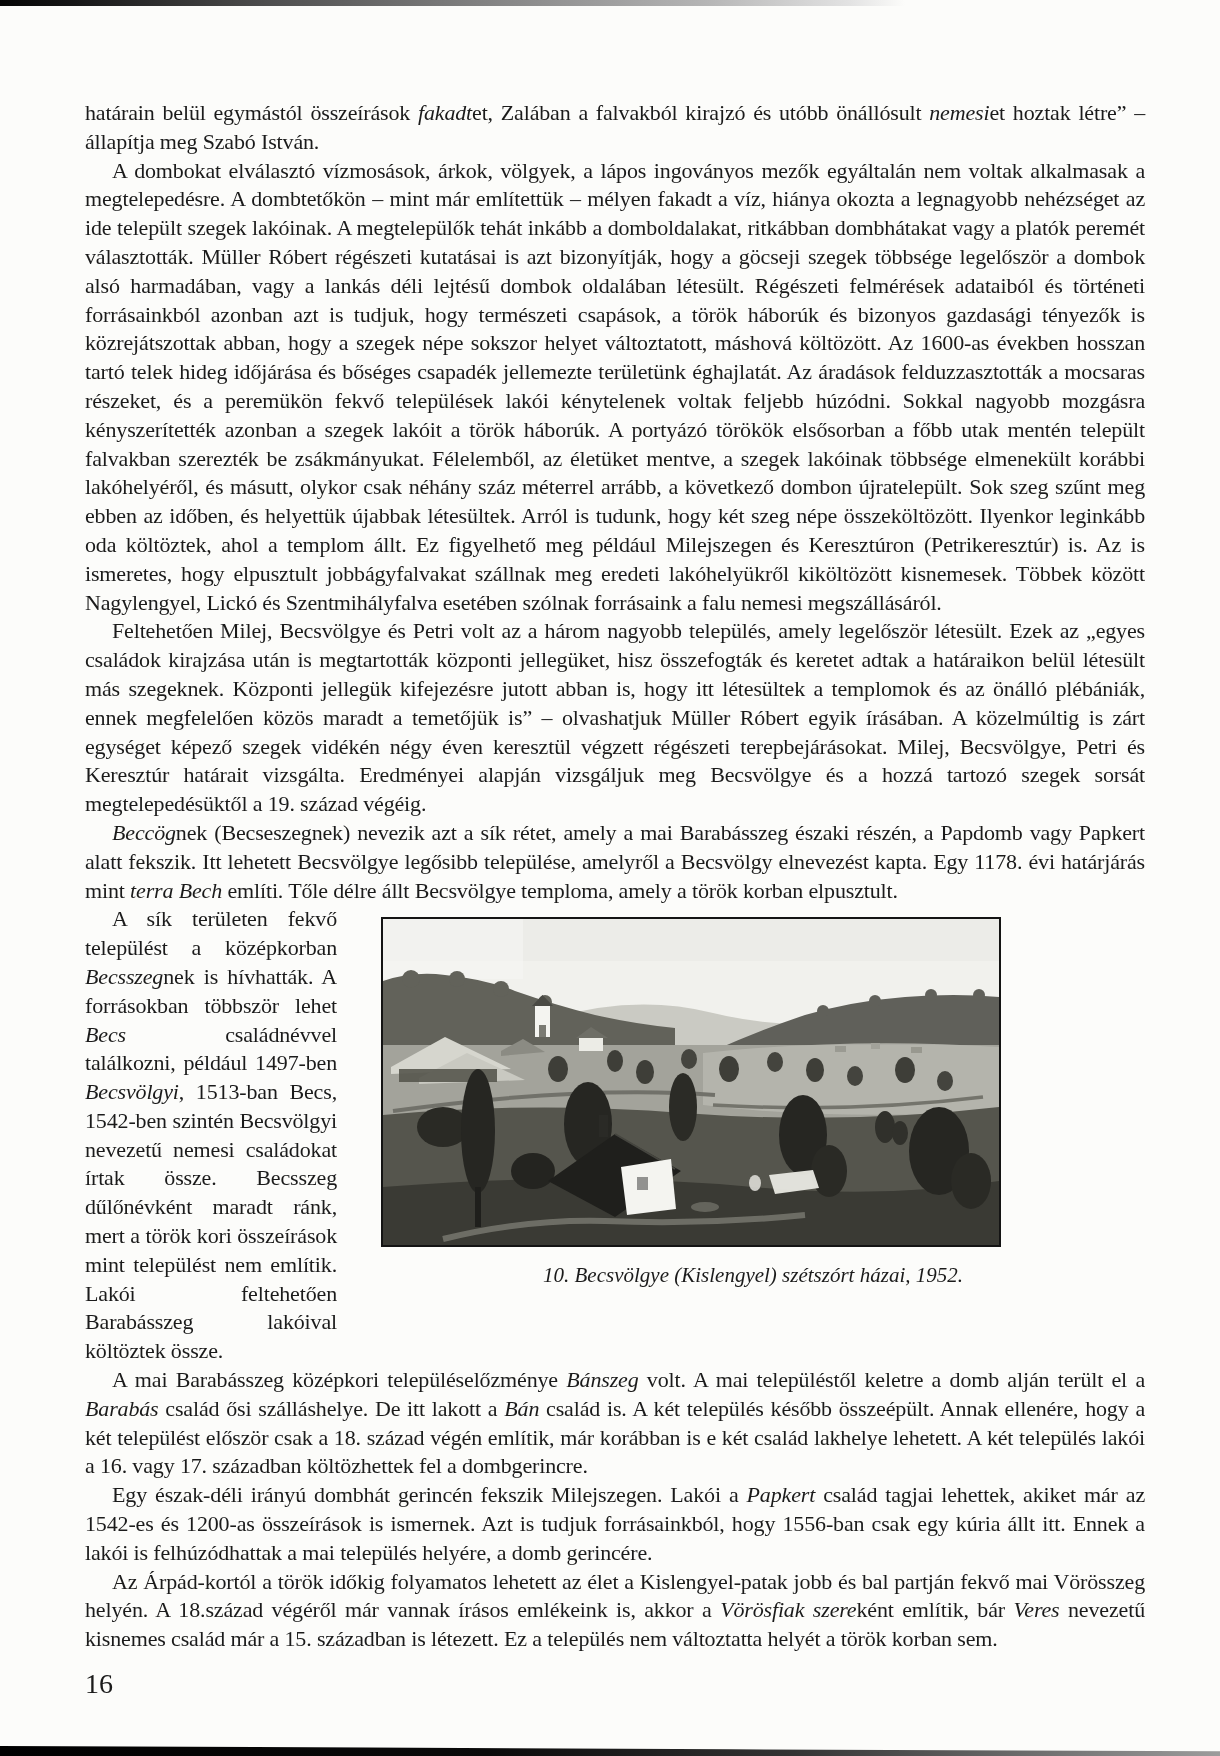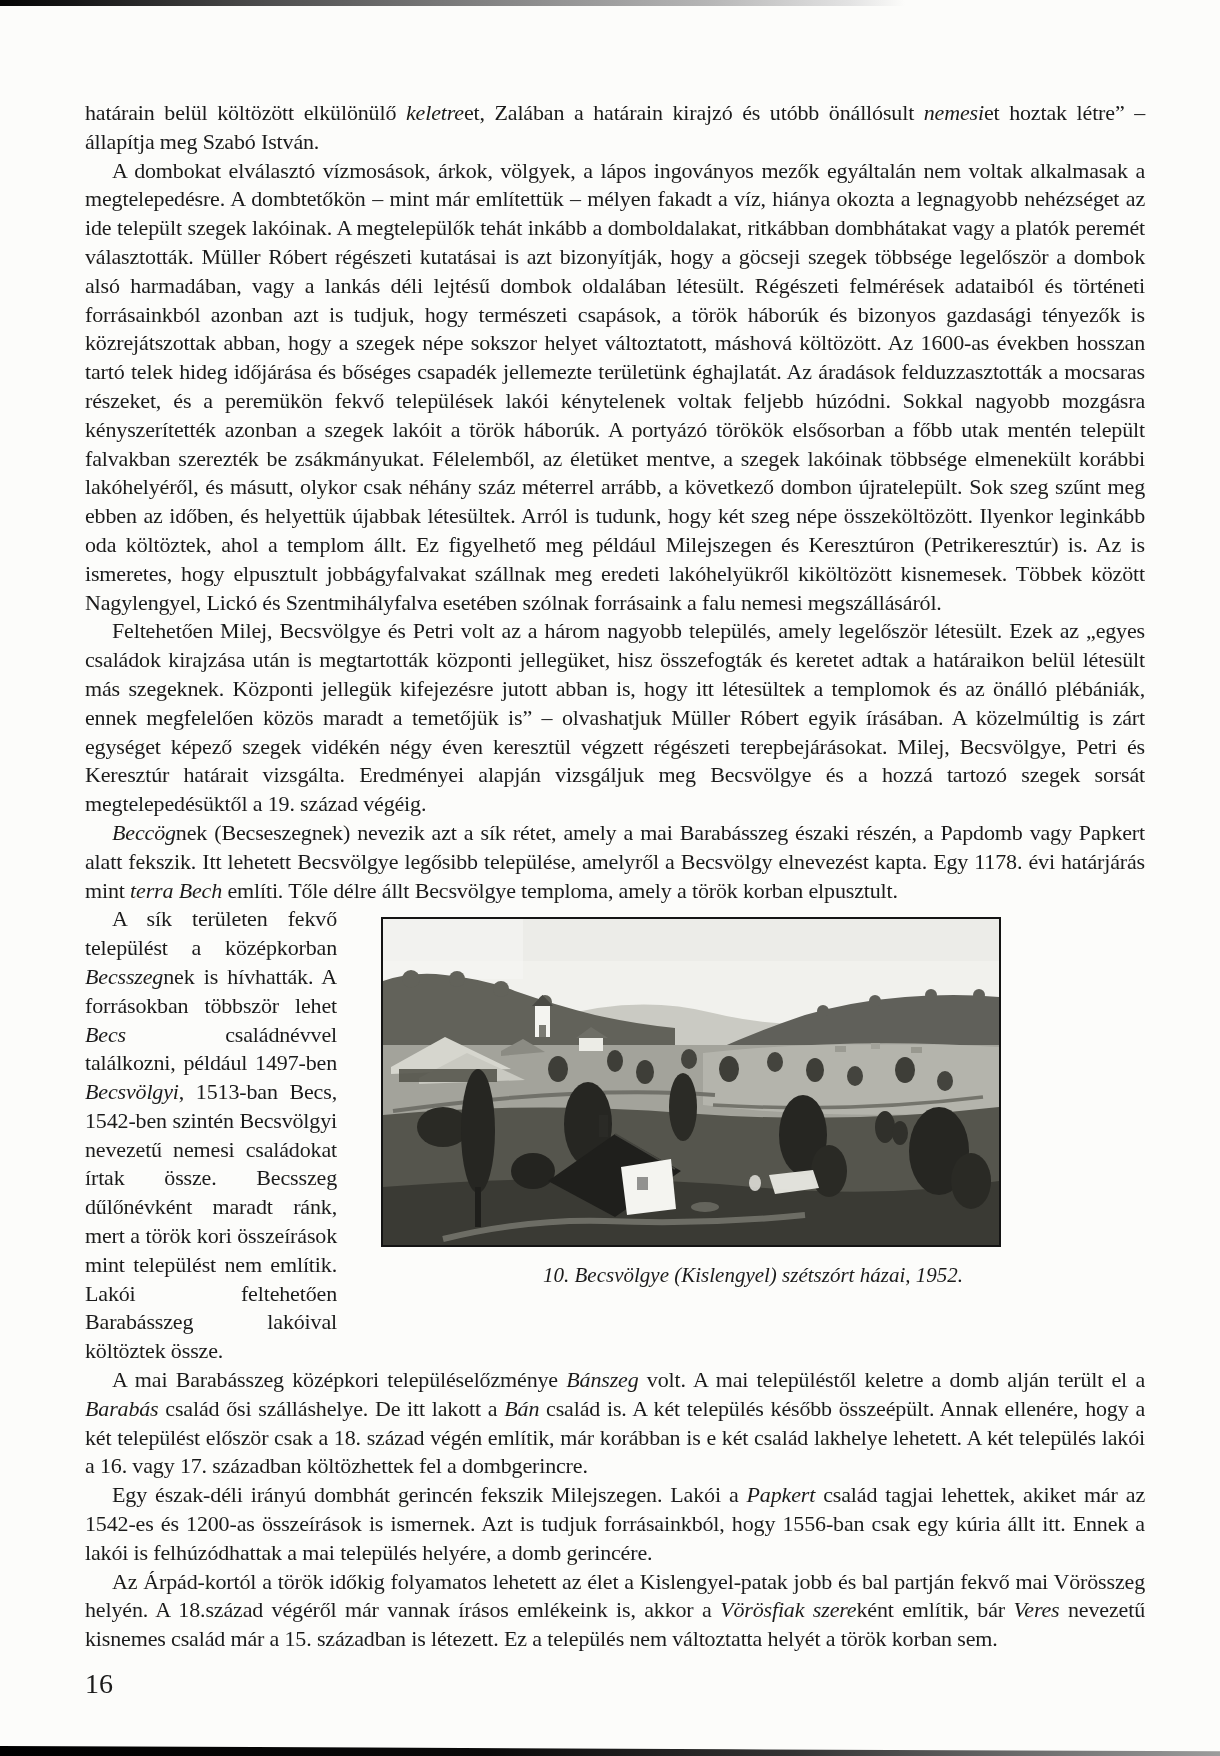--- a/index.html
+++ b/index.html
@@ -58,21 +58,21 @@
 </style>
 </head>
 <body>
 
 <div class="page">
 
   <div class="scan-strip-top"></div>
 
   <div class="page-text">
     <div id="flow-a">
-        <p class="para"><span>határain belül költözött elkülönülő </span><i>keletre</i><span>et, Zalában a határain kirajzó és utóbb önállósult </span><i>nemesi</i><span>et hoztak létre” – állapítja meg Szabó István.</span></p>
+        <p class="para"><span>határain belül egymástól összeírások </span><i>fakadt</i><span>et, Zalában a falvakból kirajzó és utóbb önállósult </span><i>nemesi</i><span>et hoztak létre” – állapítja meg Szabó István.</span></p>
         <p class="para indent"><span>A dombokat elválasztó vízmosások, árkok, völgyek, a lápos ingoványos mezők egyáltalán nem voltak alkalmasak a megtelepedésre. A dombtetőkön – mint már említettük – mélyen fakadt a víz, hiánya okozta a legnagyobb nehézséget az ide települt szegek lakóinak. A megtelepülők tehát inkább a domboldalakat, ritkábban dombhátakat vagy a platók peremét választották. Müller Róbert régészeti kutatásai is azt bizonyítják, hogy a göcseji szegek többsége legelőször a dombok alsó harmadában, vagy a lankás déli lejtésű dombok oldalában létesült. Régészeti felmérések adataiból és történeti forrásainkból azonban azt is tudjuk, hogy természeti csapások, a török háborúk és bizonyos gazdasági tényezők is közrejátszottak abban, hogy a szegek népe sokszor helyet változtatott, máshová költözött. Az 1600-as években hosszan tartó telek hideg időjárása és bőséges csapadék jellemezte területünk éghajlatát. Az áradások felduzzasztották a mocsaras részeket, és a peremükön fekvő települések lakói kénytelenek voltak feljebb húzódni. Sokkal nagyobb mozgásra kényszerítették azonban a szegek lakóit a török háborúk. A portyázó törökök elsősorban a főbb utak mentén települt falvakban szerezték be zsákmányukat. Félelemből, az életüket mentve, a szegek lakóinak többsége elmenekült korábbi lakóhelyéről, és másutt, olykor csak néhány száz méterrel arrább, a következő dombon újratelepült. Sok szeg szűnt meg ebben az időben, és helyettük újabbak létesültek. Arról is tudunk, hogy két szeg népe összeköltözött. Ilyenkor leginkább oda költöztek, ahol a templom állt. Ez figyelhető meg például Milejszegen és Keresztúron (Petrikeresztúr) is. Az is ismeretes, hogy elpusztult jobbágyfalvakat szállnak meg eredeti lakóhelyükről kiköltözött kisnemesek. Többek között Nagylengyel, Lickó és Szentmihályfalva esetében szólnak forrásaink a falu nemesi megszállásáról.</span></p>
         <p class="para indent"><span>Feltehetően Milej, Becsvölgye és Petri volt az a három nagyobb település, amely legelőször létesült. Ezek az „egyes családok kirajzása után is megtartották központi jellegüket, hisz összefogták és keretet adtak a határaikon belül létesült más szegeknek. Központi jellegük kifejezésre jutott abban is, hogy itt létesültek a templomok és az önálló plébániák, ennek megfelelően közös maradt a temetőjük is” – olvashatjuk Müller Róbert egyik írásában. A közelmúltig is zárt egységet képező szegek vidékén négy éven keresztül végzett régészeti terepbejárásokat. Milej, Becsvölgye, Petri és Keresztúr határait vizsgálta. Eredményei alapján vizsgáljuk meg Becsvölgye és a hozzá tartozó szegek sorsát megtelepedésüktől a 19. század végéig.</span></p>
         <p class="para indent"><i>Beccög</i><span>nek (Becseszegnek) nevezik azt a sík rétet, amely a mai Barabásszeg északi részén, a Papdomb vagy Papkert alatt fekszik. Itt lehetett Becsvölgye legősibb települése, amelyről a Becsvölgy elnevezést kapta. Egy 1178. évi határjárás mint </span><i>terra Bech</i><span> említi. Tőle délre állt Becsvölgye temploma, amely a török korban elpusztult.</span></p>
       </div>
     <div id="flow-b">
       <figure class="photo-figure">
         <div class="photo-frame" title="black-and-white photograph of scattered village houses in a hilly wooded landscape">
           <svg viewBox="0 0 616 326" preserveAspectRatio="none">
 
             <rect x="0" y="0" width="616" height="326" fill="#f1f1ed"></rect>

